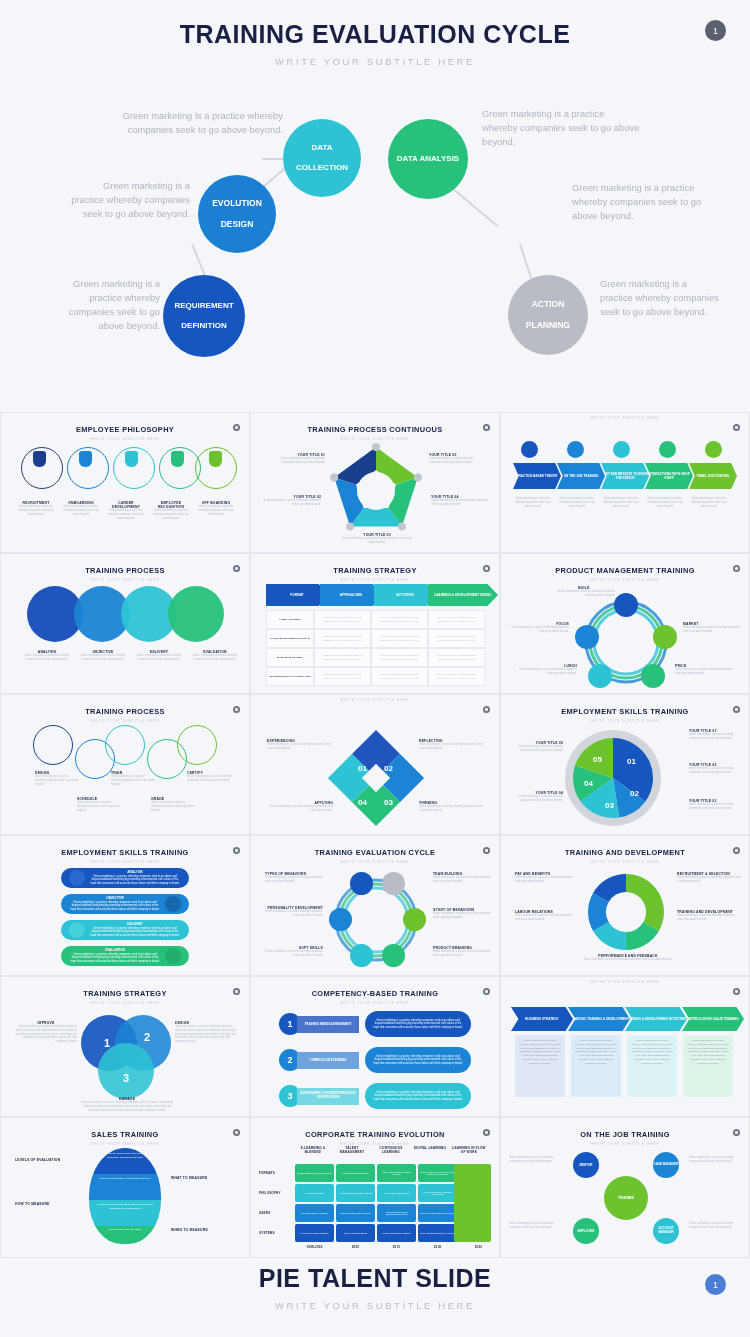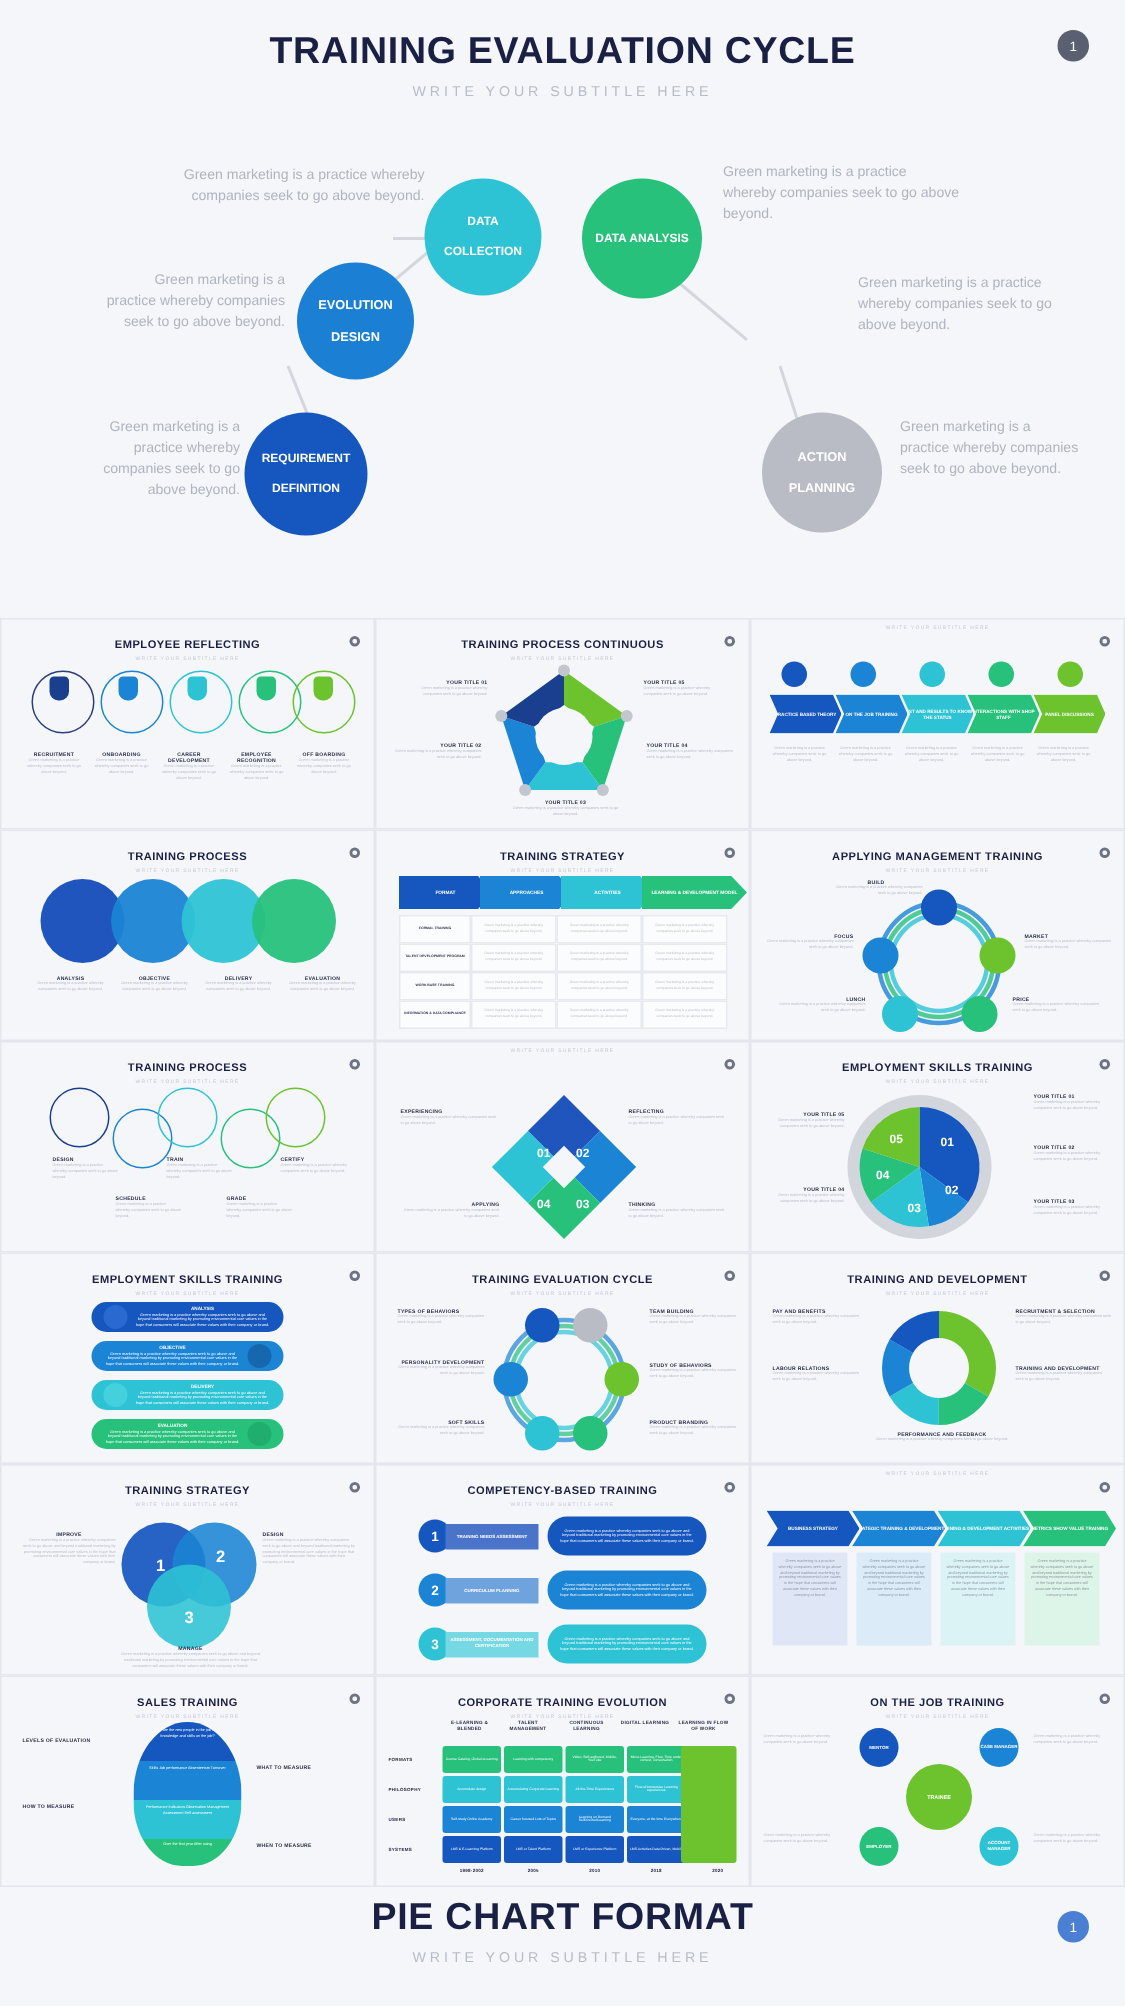--- a/index.html
+++ b/index.html
@@ -157,21 +157,21 @@
       <div class="blurb right" style="left:70px; top:84px; width:120px;">Green marketing is a practice whereby companies seek to go above beyond.</div>
       <div class="blurb left" style="left:572px; top:86px; width:130px;">Green marketing is a practice whereby companies seek to go above beyond.</div>
       <div class="blurb right" style="left:45px; top:182px; width:115px;">Green marketing is a practice whereby companies seek to go above beyond.</div>
       <div class="blurb left" style="left:600px; top:182px; width:120px;">Green marketing is a practice whereby companies seek to go above beyond.</div>
     </div>
   </div>
 
   <div class="grid">
 
     <div class="thumb">
-      <div class="t-title">EMPLOYEE REFLECTING</div>
+      <div class="t-title">EMPLOYEE PHILOSOPHY</div>
       <div class="t-sub">WRITE YOUR SUBTITLE HERE</div>
       <div class="t-gear"></div>
       <div class="t-body">
         <div style="position:absolute;left:18px;top:6px;width:216px;height:48px;">
           <div style="position:absolute;left:2px;top:2px;width:42px;height:42px;border:1px solid #2b3f7d;border-radius:50%;"></div>
           <div style="position:absolute;left:48px;top:2px;width:42px;height:42px;border:1px solid #1b84d4;border-radius:50%;"></div>
           <div style="position:absolute;left:94px;top:2px;width:42px;height:42px;border:1px solid #2ec3d4;border-radius:50%;"></div>
           <div style="position:absolute;left:140px;top:2px;width:42px;height:42px;border:1px solid #27c17c;border-radius:50%;"></div>
           <div style="position:absolute;left:176px;top:2px;width:42px;height:42px;border:1px solid #6cc32e;border-radius:50%;"></div>
           <div class="shield" style="position:absolute;left:14px;top:6px;background:#1a3f8f;"></div>
@@ -333,21 +333,21 @@
           <div class="cell" style="height:19px;">Green marketing is a practice whereby companies seek to go above beyond.</div>
           <div class="cell" style="height:19px;font-weight:bold;color:#2a2f4a;">INFORMATION &amp; DATA COMPLIANCE</div>
           <div class="cell" style="height:19px;">Green marketing is a practice whereby companies seek to go above beyond.</div>
           <div class="cell" style="height:19px;">Green marketing is a practice whereby companies seek to go above beyond.</div>
           <div class="cell" style="height:19px;">Green marketing is a practice whereby companies seek to go above beyond.</div>
         </div>
       </div>
     </div>
 
     <div class="thumb">
-      <div class="t-title">APPLYING MANAGEMENT TRAINING</div>
+      <div class="t-title">PRODUCT MANAGEMENT TRAINING</div>
       <div class="t-sub">WRITE YOUR SUBTITLE HERE</div>
       <div class="t-gear"></div>
       <div class="t-body">
         <svg width="250" height="115">
           <circle cx="125" cy="62" r="40" fill="none" stroke="#1b84d4" stroke-width="3" opacity=".8"></circle>
           <circle cx="125" cy="62" r="36" fill="none" stroke="#27c17c" stroke-width="3" opacity=".8"></circle>
           <circle cx="125" cy="62" r="32" fill="none" stroke="#2ec3d4" stroke-width="3" opacity=".8"></circle>
         </svg>
         <div class="circ" style="position:absolute;left:113px;top:13px;width:24px;height:24px;background:#1556bf;"></div>
         <div class="circ" style="position:absolute;left:152px;top:45px;width:24px;height:24px;background:#6cc32e;"></div>
@@ -747,18 +747,18 @@
         <div class="mini-txt" style="position:absolute;left:8px;top:12px;width:56px;text-align:left;">Green marketing is a practice whereby companies seek to go above beyond.</div>
         <div class="mini-txt" style="position:absolute;left:188px;top:12px;width:56px;text-align:left;">Green marketing is a practice whereby companies seek to go above beyond.</div>
         <div class="mini-txt" style="position:absolute;left:188px;top:78px;width:56px;text-align:left;">Green marketing is a practice whereby companies seek to go above beyond.</div>
         <div class="mini-txt" style="position:absolute;left:8px;top:78px;width:56px;text-align:left;">Green marketing is a practice whereby companies seek to go above beyond.</div>
       </div>
     </div>
 
   </div>
 
   <div class="footer">
-    <div class="f-title">PIE CHART FORMAT</div>
+    <div class="f-title">PIE TALENT SLIDE</div>
     <div class="f-sub">WRITE YOUR SUBTITLE HERE</div>
     <div class="f-badge">1</div>
   </div>
 
 </div>
 
 </body></html>

